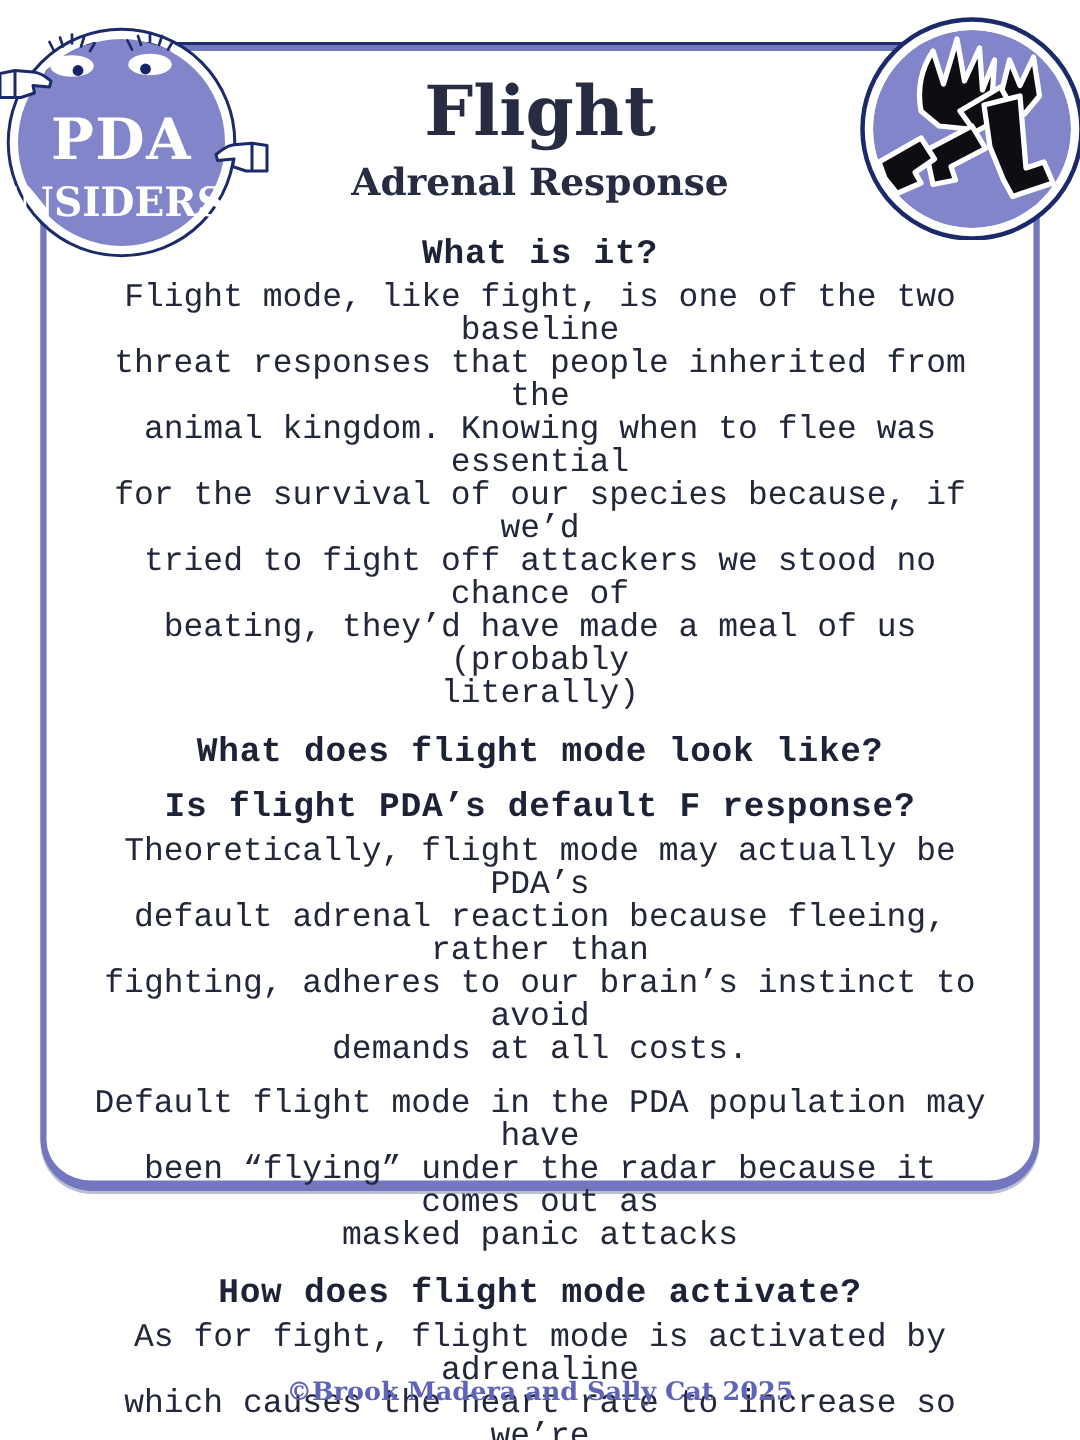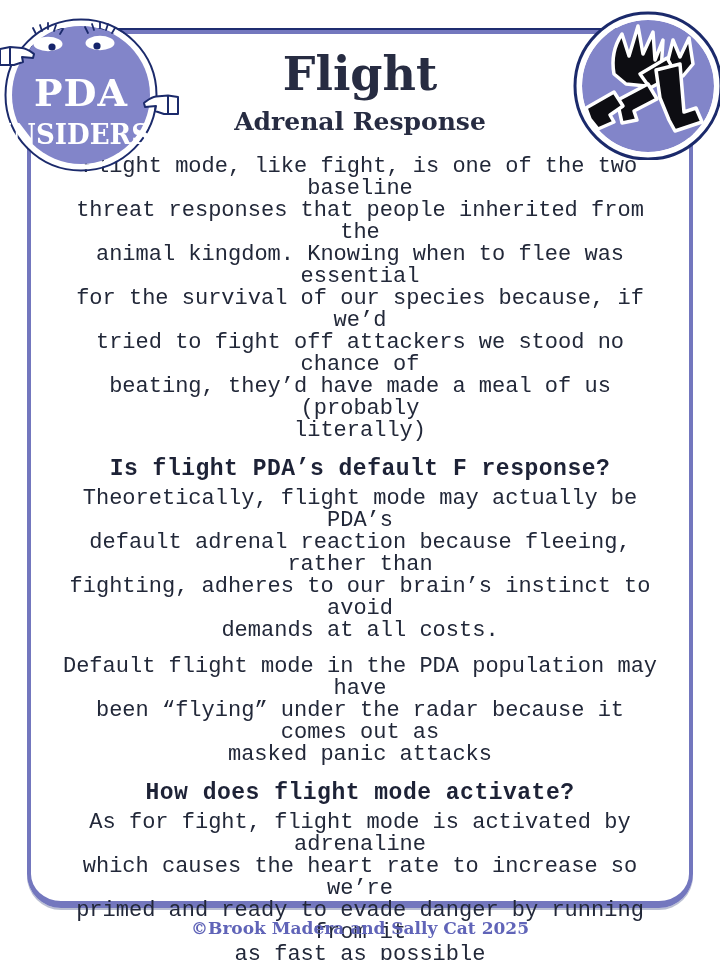--- a/index.html
+++ b/index.html
@@ -4,21 +4,21 @@
 <style>
   html, body { margin: 0; padding: 0; background: #ffffff; }
   body {
     width: 720px; height: 960px; position: relative; overflow: hidden;
     font-family: "Liberation Sans", sans-serif;
   }
 
   
   .frame {
     position: absolute; left: 27px; top: 30px;
-    width: 666px; height: 878px; box-sizing: border-box;
+    width: 666px; height: 764px; box-sizing: border-box;
     border: 4px solid #7377be; border-bottom-width: 7px;
     border-radius: 34px;
     box-shadow: 0 -2px 0 #1f2d70, 0 2px 0 rgba(27,42,107,0.30);
     padding: 0 30px; text-align: center;
   }
 
   .title {
     margin: 14px 0 0 0;
     font-family: "DejaVu Serif", serif; font-weight: 700;
     font-size: 46px; line-height: 52px; color: #272c42;
@@ -55,30 +55,32 @@
   .badge-word { font-family: "DejaVu Serif", serif; font-weight: 700; fill: #ffffff; }
 </style>
 </head>
 <body>
 
 <div class="frame">
   <h1 class="title">Flight</h1>
   <div class="subtitle">Adrenal Response</div>
 
   <section>
+    <h2 class="sec-heading">What is it?</h2>
     <p class="sec-para">Flight mode, like fight, is one of the two baseline
 threat responses that people inherited from the
 animal kingdom. Knowing when to flee was essential
 for the survival of our species because, if we’d
 tried to fight off attackers we stood no chance of
 beating, they’d have made a meal of us (probably
 literally)</p>
   </section>
 
   <section>
+    <h2 class="sec-heading">What does flight mode look like?</h2>
   </section>
 
   <section>
     <h2 class="sec-heading">Is flight PDA’s default F response?</h2>
     <p class="sec-para">Theoretically, flight mode may actually be PDA’s
 default adrenal reaction because fleeing, rather than
 fighting, adheres to our brain’s instinct to avoid
 demands at all costs.</p>
     <p class="sec-para">Default flight mode in the PDA population may have
 been “flying” under the radar because it comes out as

